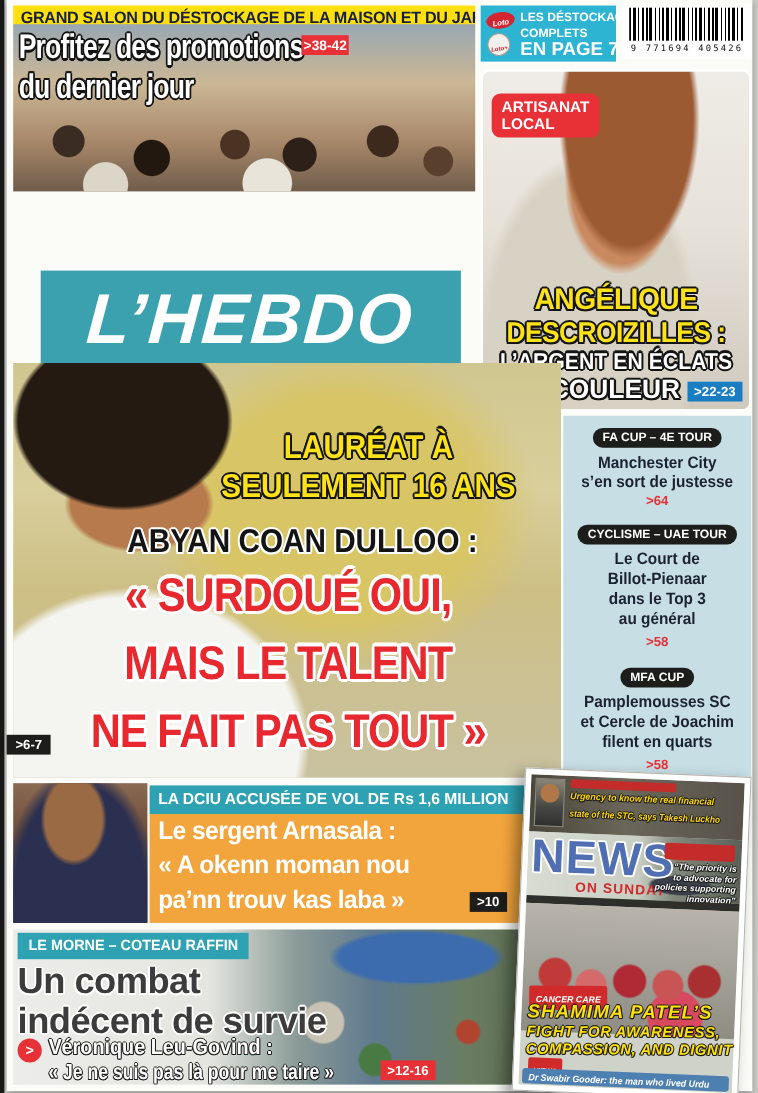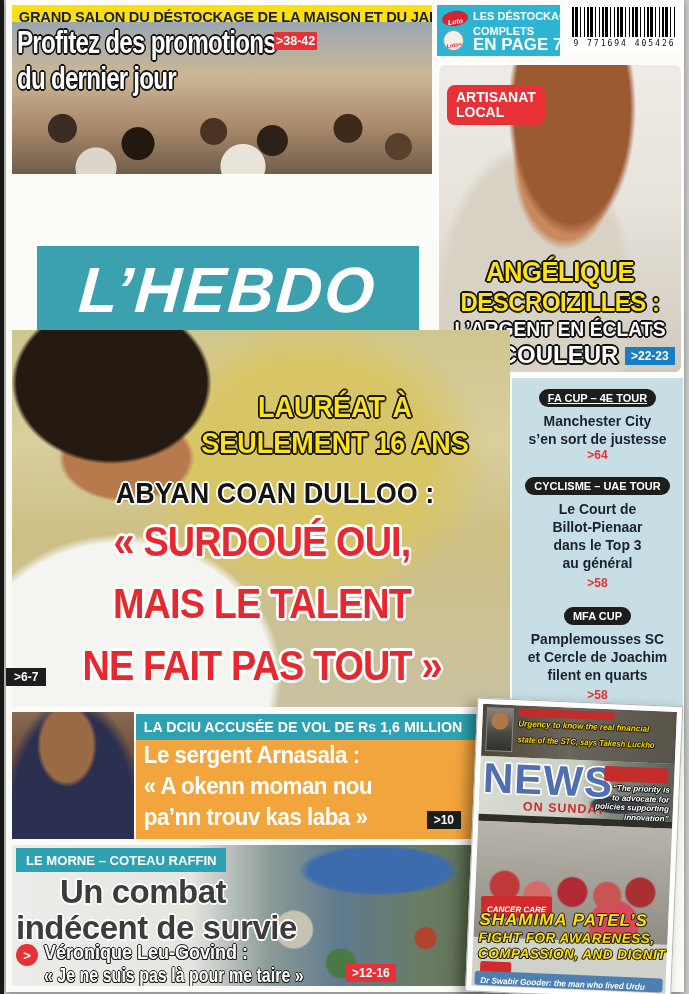--- a/index.html
+++ b/index.html
@@ -131,21 +131,21 @@
     <div class="abs ctr od b nw" style="left:148px;top:96px;width:350px;font-size:30px;color:#fde21a;transform:scaleX(.9);transform-origin:center top;">SEULEMENT 16 ANS</div>
     <div class="abs ctr ow b nw" style="left:28px;top:146px;width:470px;font-size:30px;color:#141414;transform:scaleX(.9);transform-origin:center top;">ABYAN COAN DULLOO :</div>
     <div class="abs ctr ow3 b nw" style="left:10px;top:187px;width:480px;font-size:43px;color:#e7282e;letter-spacing:-1px;transform:scaleX(.88);transform-origin:center top;">« SURDOUÉ OUI,</div>
     <div class="abs ctr ow3 b nw" style="left:10px;top:249px;width:480px;font-size:43px;color:#e7282e;letter-spacing:-1px;transform:scaleX(.88);transform-origin:center top;">MAIS LE TALENT</div>
     <div class="abs ctr ow3 b nw" style="left:10px;top:311px;width:480px;font-size:43px;color:#e7282e;letter-spacing:-1px;transform:scaleX(.88);transform-origin:center top;">NE FAIT PAS TOUT »</div>
   </div>
   <div class="abs blackbadge" style="left:6px;top:668px;font-size:12px;padding:2px 8px;">&gt;6-7</div>
 
   <div class="abs" style="left:512px;top:378px;width:171px;height:329px;background:#c6dee4;">
     <div class="abs ctr" style="left:0;top:10px;width:171px;">
-      <span class="blackbadge nw" style="font-size:11px;padding:3px 9px;border-radius:9px;text-decoration:underline;">FA CUP – 4E TOUR</span>
+      <span class="blackbadge nw" style="font-size:11px;padding:3px 9px;border-radius:9px;">FA CUP – 4E TOUR</span>
     </div>
     <div class="abs ctr b pre" style="left:0;top:34px;width:171px;font-size:15px;line-height:18px;color:#1b2130;transform:scaleX(.93);transform-origin:center top;">Manchester City
 s’en sort de justesse</div>
     <div class="abs ctr b" style="left:0;top:70px;width:171px;font-size:12px;color:#e73137;">&gt;64</div>
 
     <div class="abs ctr" style="left:0;top:98px;width:171px;">
       <span class="blackbadge nw" style="font-size:11px;padding:3px 9px;border-radius:9px;">CYCLISME – UAE TOUR</span>
     </div>
     <div class="abs ctr b pre" style="left:0;top:122px;width:171px;font-size:15px;line-height:18px;color:#1b2130;transform:scaleX(.93);transform-origin:center top;">Le Court de
 Billot-Pienaar
@@ -170,21 +170,21 @@
     <div class="b nw" style="font-size:23px;color:#fff;line-height:31px;padding-left:8px;letter-spacing:-.5px;transform:scaleX(.97);transform-origin:left top;">Le sergent Arnasala :</div>
     <div class="b nw" style="font-size:23px;color:#fff;line-height:31px;padding-left:8px;letter-spacing:-.5px;transform:scaleX(.97);transform-origin:left top;">« A okenn moman nou</div>
     <div class="b nw" style="font-size:23px;color:#fff;line-height:31px;padding-left:8px;letter-spacing:-.5px;transform:scaleX(.97);transform-origin:left top;">pa’nn trouv kas laba »</div>
     <div class="abs blackbadge" style="right:21px;bottom:10px;font-size:12px;padding:2px 7px;">&gt;10</div>
   </div>
 
   <div class="abs ph-market" style="left:12px;top:845px;width:470px;height:141px;overflow:hidden;">
     <div class="abs ctr" style="left:4px;top:3px;width:210px;height:24px;background:#2ea2b2;line-height:24px;">
       <span class="b nw" style="display:inline-block;font-size:13.5px;color:#fff;transform:scaleX(.97);transform-origin:center center;">LE MORNE – COTEAU RAFFIN</span>
     </div>
-    <div class="abs ow2 b nw" style="left:4px;top:28px;font-size:33px;color:#3c3c3c;letter-spacing:-.5px;margin-left:44px;">Un combat</div>
+    <div class="abs ow2 b nw" style="left:4px;top:28px;font-size:33px;color:#3c3c3c;letter-spacing:-.5px;">Un combat</div>
     <div class="abs ow2 b nw" style="left:4px;top:64px;font-size:33px;color:#3c3c3c;letter-spacing:-.5px;">indécent de survie</div>
     <div class="abs ctr" style="left:4px;top:99px;width:22px;height:22px;border-radius:50%;background:#e73137;line-height:22px;">
       <span class="b" style="font-size:13px;color:#fff;">&gt;</span>
     </div>
     <div class="abs od1 b nw" style="left:32px;top:96px;font-size:20px;color:#fff;transform:scaleX(.9);transform-origin:left top;">Véronique Leu-Govind :</div>
     <div class="abs od1 b nw" style="left:32px;top:119px;font-size:20px;color:#fff;transform:scaleX(.8);transform-origin:left top;">« Je ne suis pas là pour me taire »</div>
     <div class="abs badge" style="left:334px;top:119px;font-size:12px;padding:2px 6px;">&gt;12-16</div>
   </div>
 
   <div class="abs" style="left:477px;top:698px;width:206px;height:294px;background:#fff;padding:5px;box-sizing:border-box;transform:rotate(2.4deg);transform-origin:10px 10px;box-shadow:-6px 6px 14px rgba(0,0,0,.4);border:1px solid #b5b5b0;">

